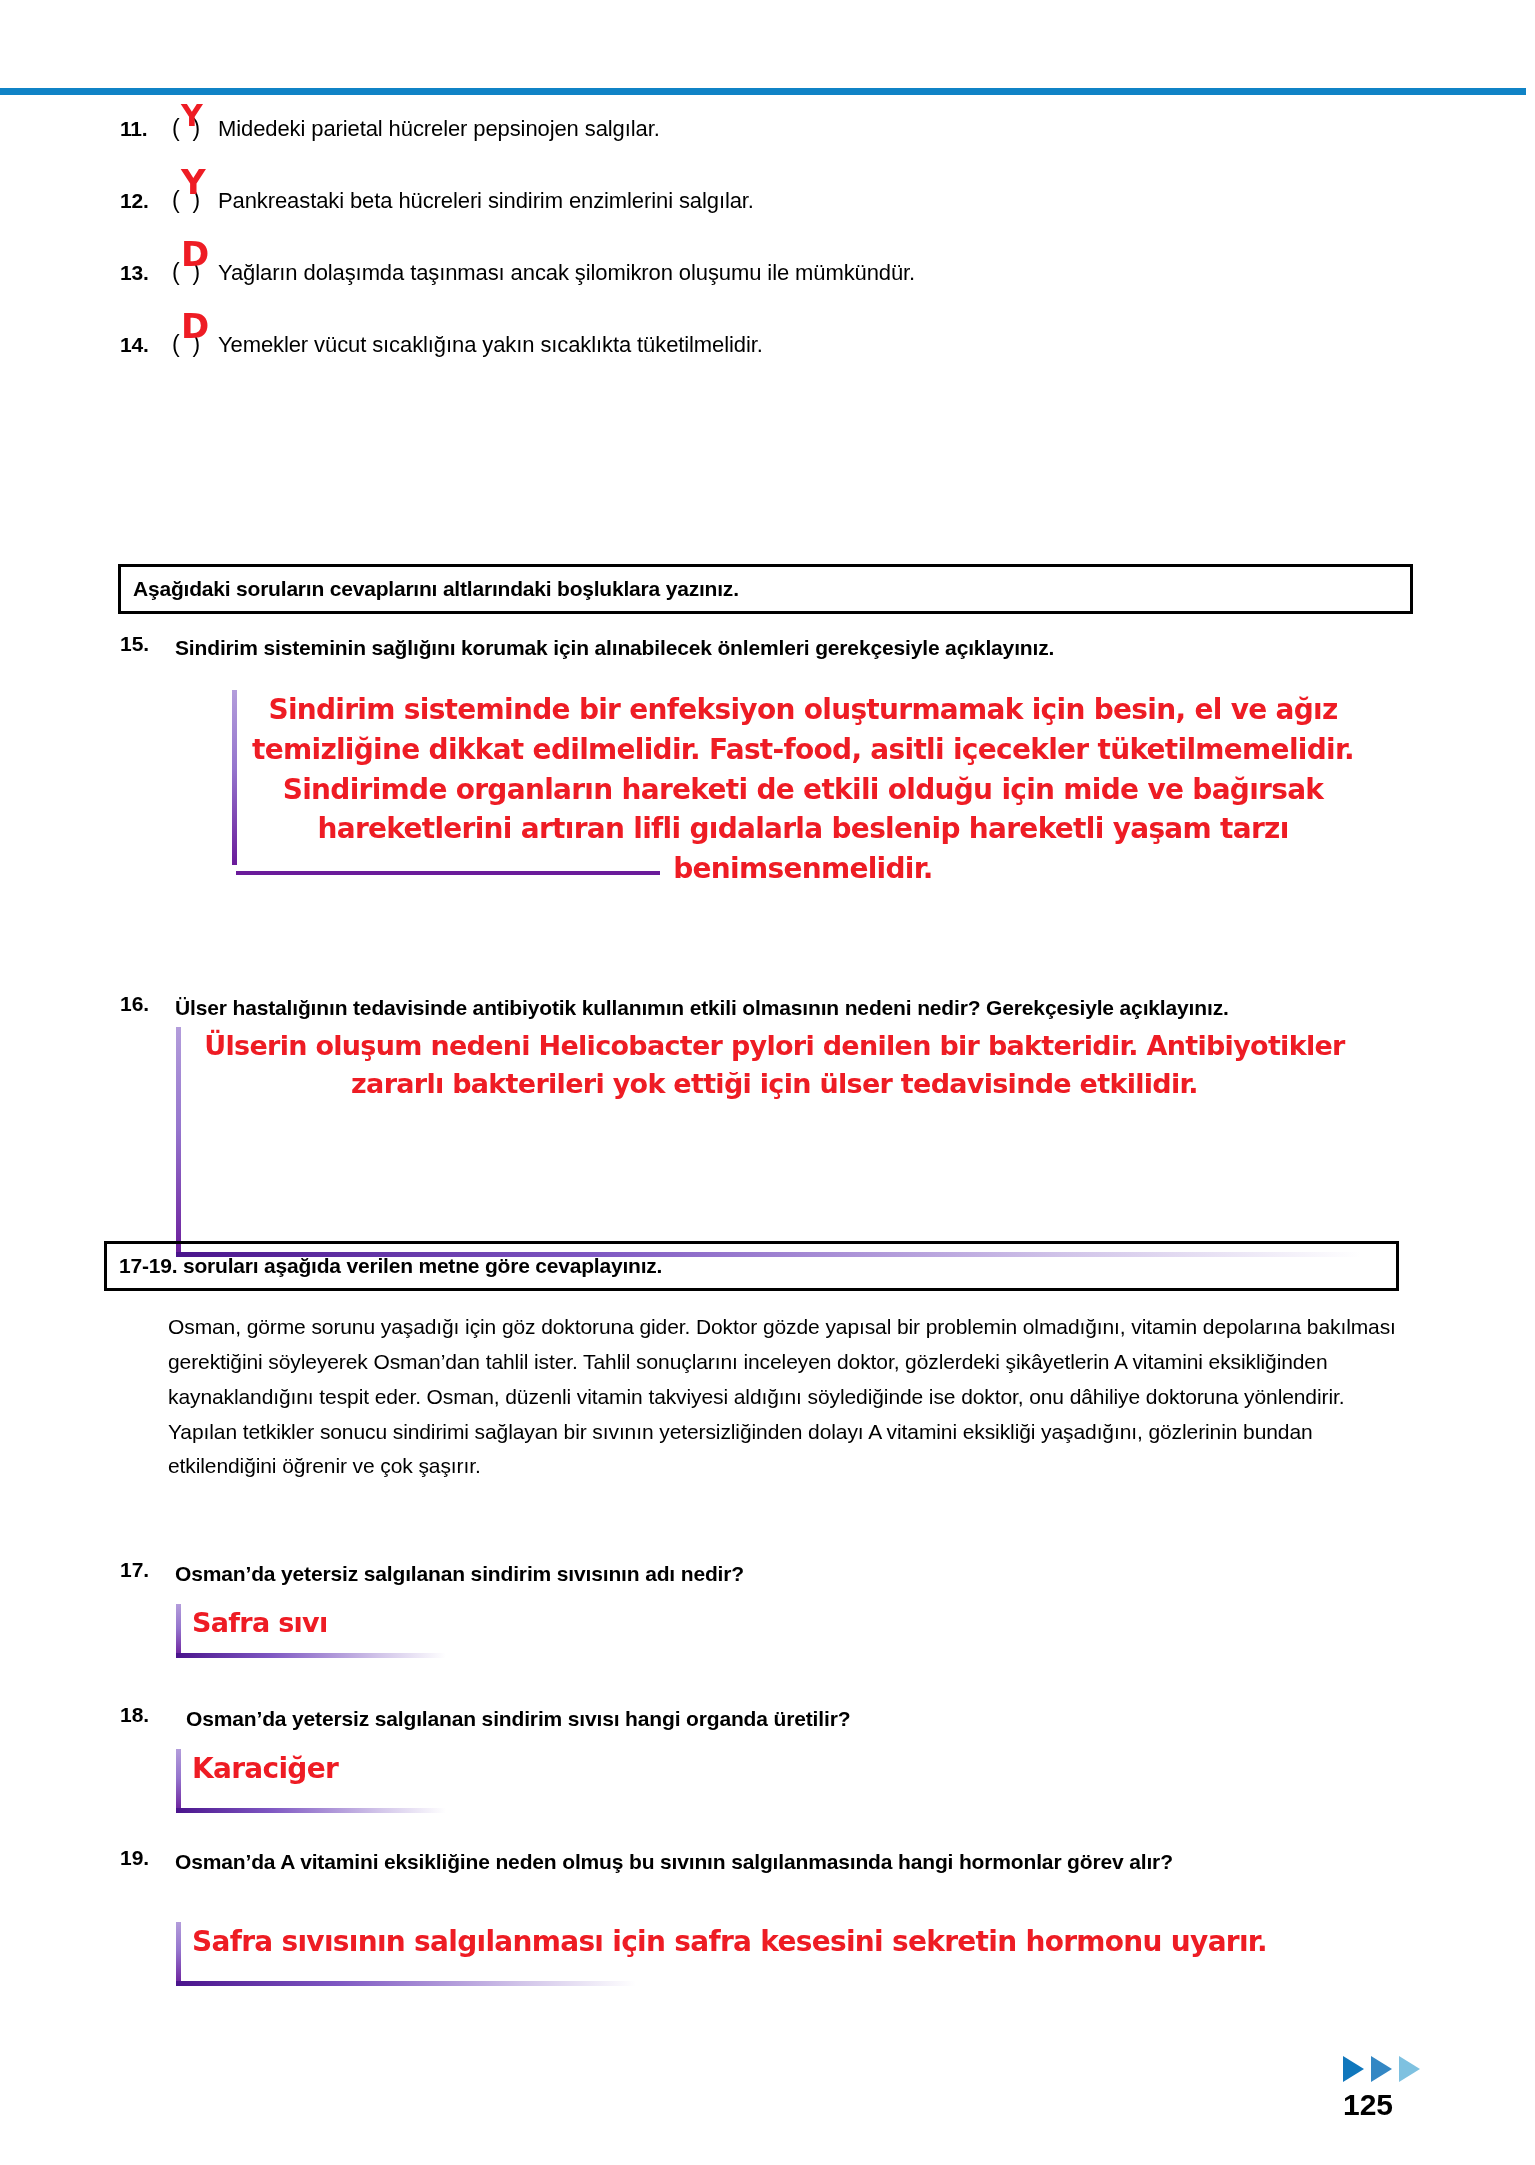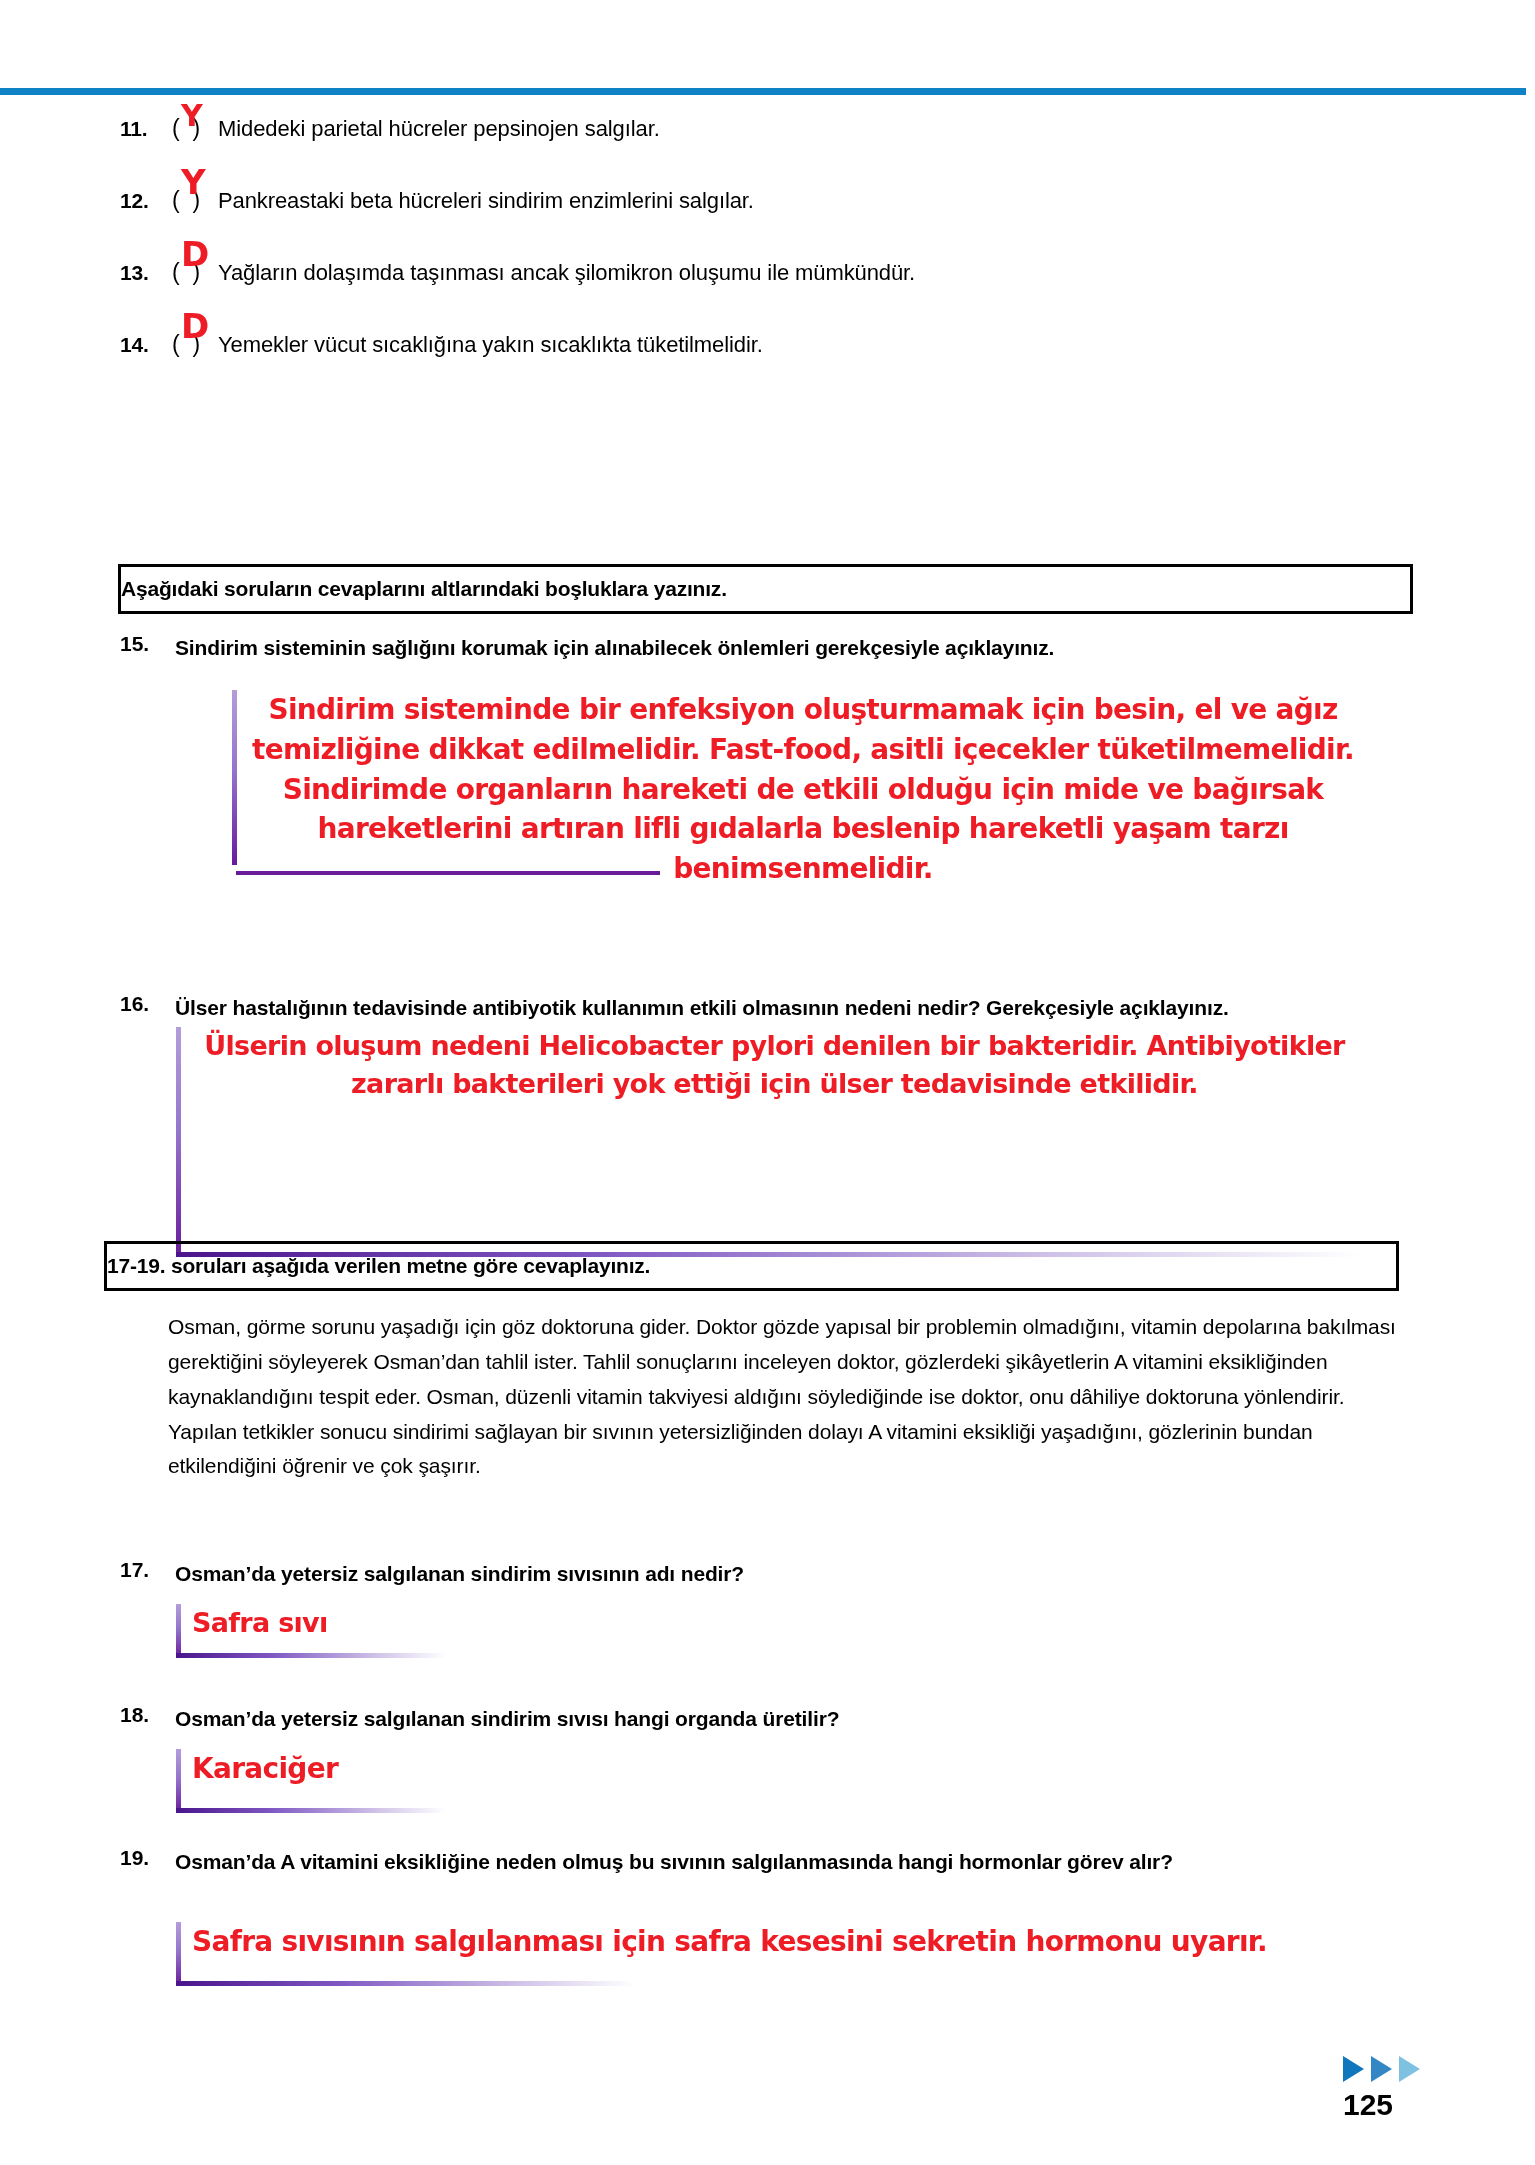--- a/index.html
+++ b/index.html
@@ -85,20 +85,21 @@
     letter-spacing: -0.1px;
   }
 
   
   .banner {
     position: absolute;
     border: 3px solid #000000;
     box-sizing: border-box;
     display: flex;
     align-items: center;
+    padding-left: 12px;
   }
   .banner-text {
     font-size: 21px;
     font-weight: bold;
     letter-spacing: -0.2px;
   }
   #banner-1 { left: 118px; top: 564px; width: 1295px; height: 50px; }
   #banner-2 { left: 104px; top: 1241px; width: 1295px; height: 50px; }
 
   
@@ -115,21 +116,21 @@
   }
   .q-text {
     font-size: 21px;
     font-weight: bold;
     letter-spacing: -0.15px;
     line-height: 1.55;
   }
   #q15 { left: 120px; top: 632px; width: 1300px; }
   #q16 { left: 120px; top: 992px; width: 1300px; }
   #q17 { left: 120px; top: 1550px; width: 1300px; margin-top: 8px; }
-  #q18 { left: 120px; top: 1703px; width: 1300px; }
+  #q18 { left: 120px; top: 1703px; width: 1300px; gap: 11px; }
   #q19 { left: 120px; top: 1846px; width: 1300px; }
 
   
   .answer-block {
     position: absolute;
     text-align: center;
   }
   .answer-rule-v {
     position: absolute;
     left: 0;

